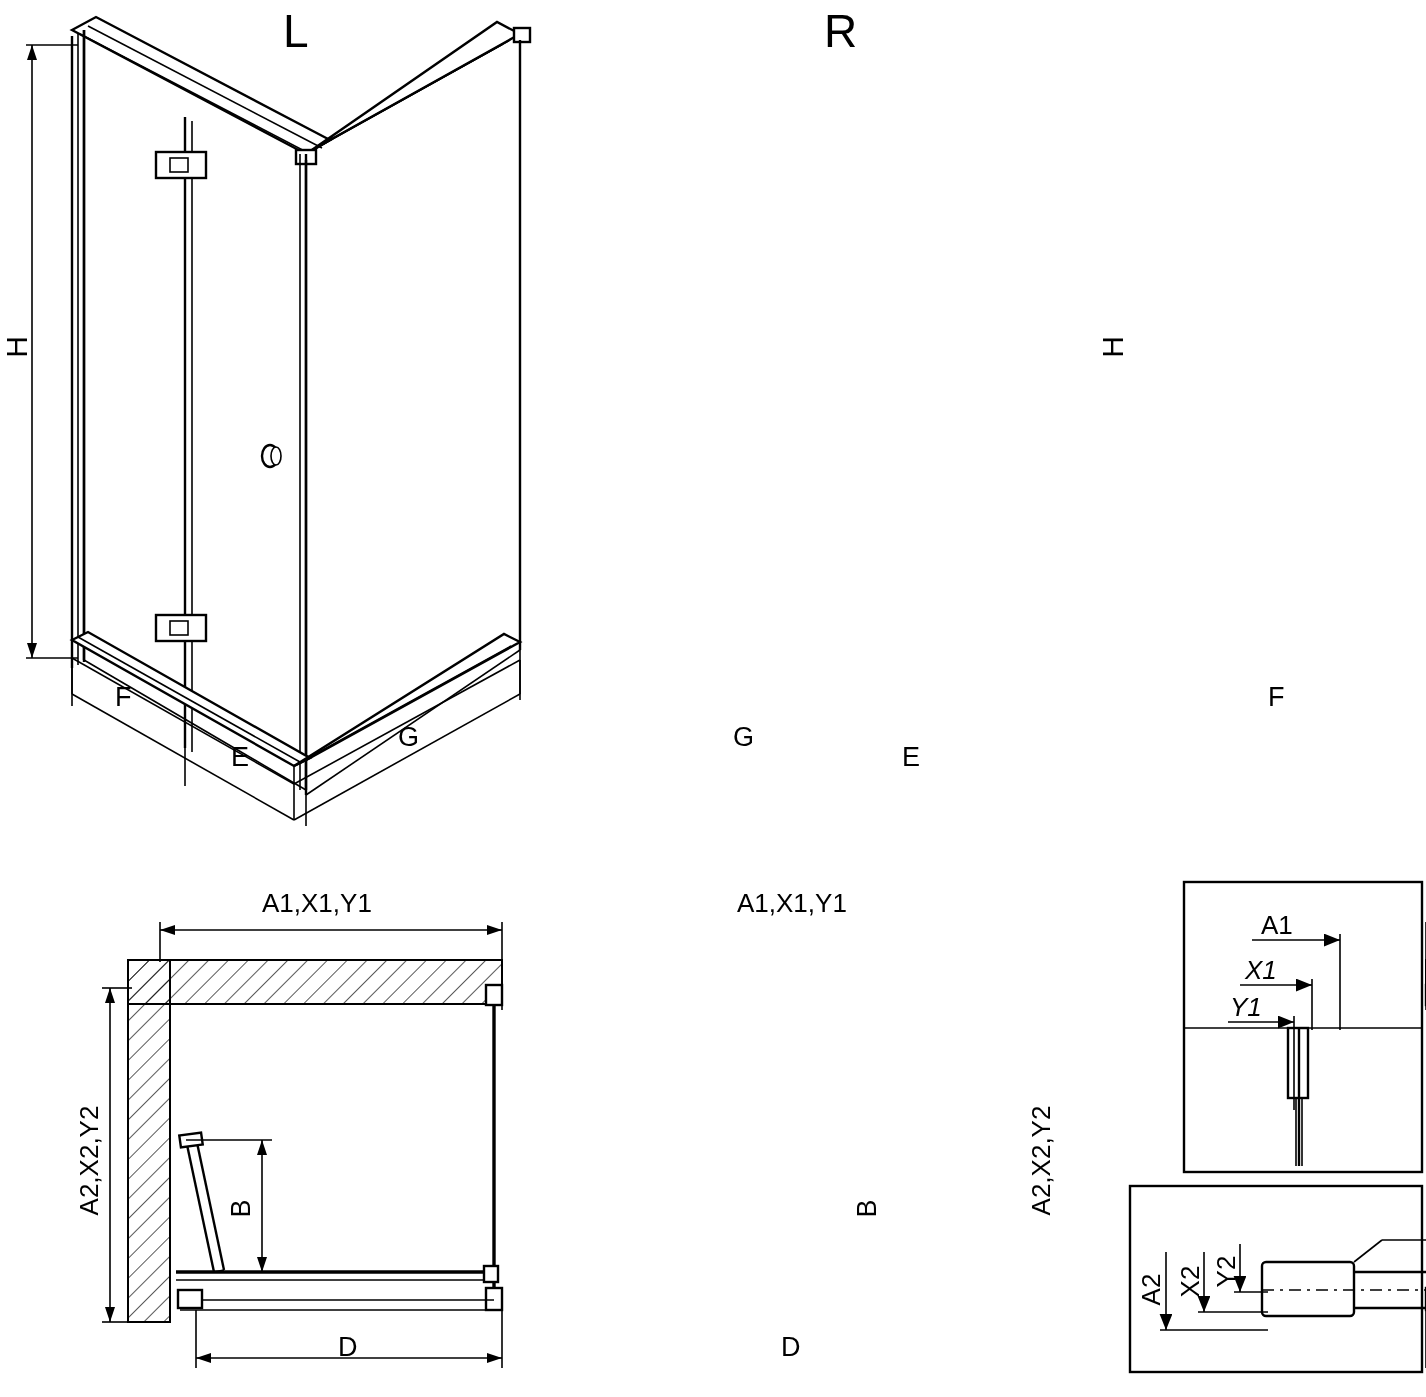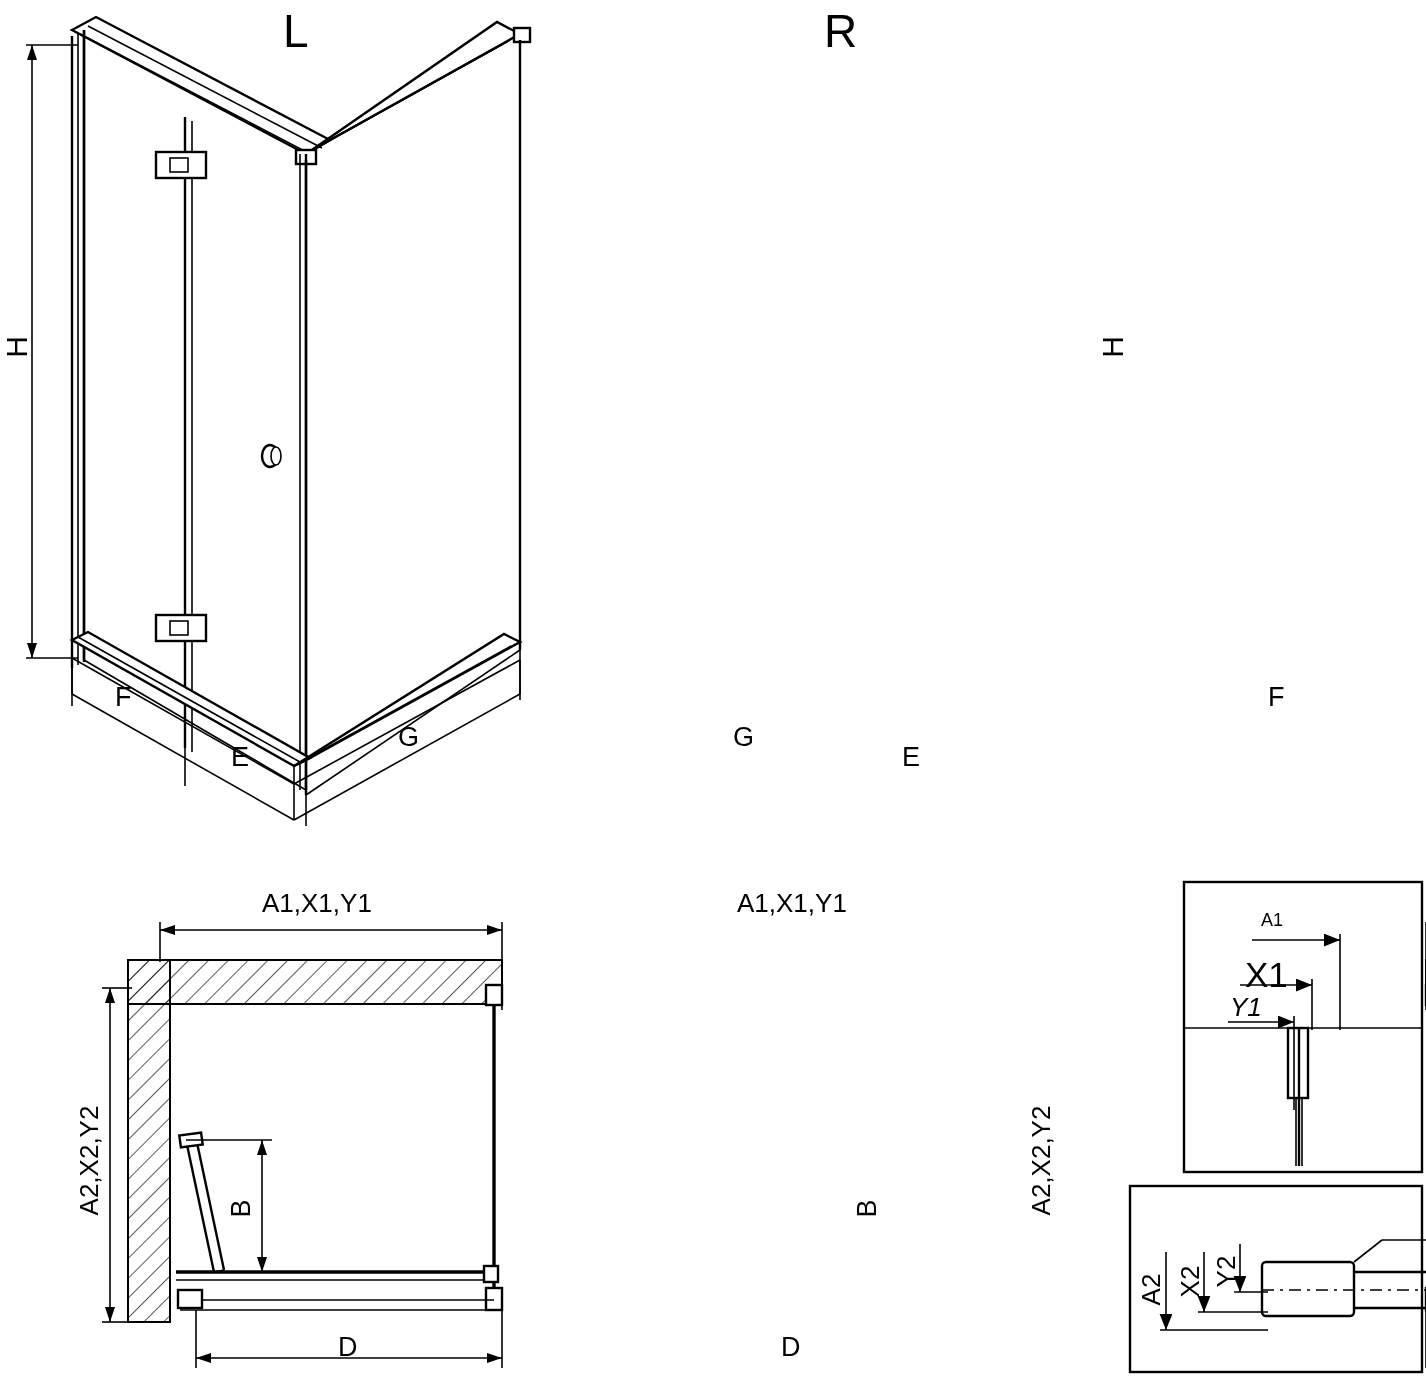--- a/index.html
+++ b/index.html
@@ -391,21 +391,21 @@
   <div style="position:absolute; left:946px; top:1145px; width:190px; text-align:center; font-size:26px; transform:rotate(-90deg); transform-origin:center;">A2,X2,Y2</div>
 
   <div style="position:absolute; left:224px; top:1193px; width:34px; text-align:center; font-size:27px; transform:rotate(-90deg); transform-origin:center;">B</div>
 
   <div style="position:absolute; left:850px; top:1193px; width:34px; text-align:center; font-size:27px; transform:rotate(-90deg); transform-origin:center;">B</div>
 
   <div style="position:absolute; left:338px; top:1332px; font-size:27px;">D</div>
 
   <div style="position:absolute; left:781px; top:1332px; font-size:27px;">D</div>
 
-  <div style="position:absolute; left:1261px; top:910px; font-size:18px;text-align:center;">A1</div>
-  <div style="position:absolute; left:1245px; top:955px; font-size:35px;">X1</div>
+  <div style="position:absolute; left:1261px; top:910px; font-size:26px;text-align:center;">A1</div>
+  <div style="position:absolute; left:1245px; top:955px; font-size:26px;font-style:italic;">X1</div>
   <div style="position:absolute; left:1230px; top:992px; font-size:26px;font-style:italic;">Y1</div>
 
   <div style="position:absolute; left:1131px; top:1274px; width:40px; text-align:center; font-size:26px; transform:rotate(-90deg); transform-origin:center;">A2</div>
   <div style="position:absolute; left:1170px; top:1266px; width:40px; text-align:center; font-size:26px; transform:rotate(-90deg); transform-origin:center;">X2</div>
   <div style="position:absolute; left:1206px; top:1256px; width:40px; text-align:center; font-size:26px; transform:rotate(-90deg); transform-origin:center;">Y2</div>
 
 </div>
 
 </body></html>

